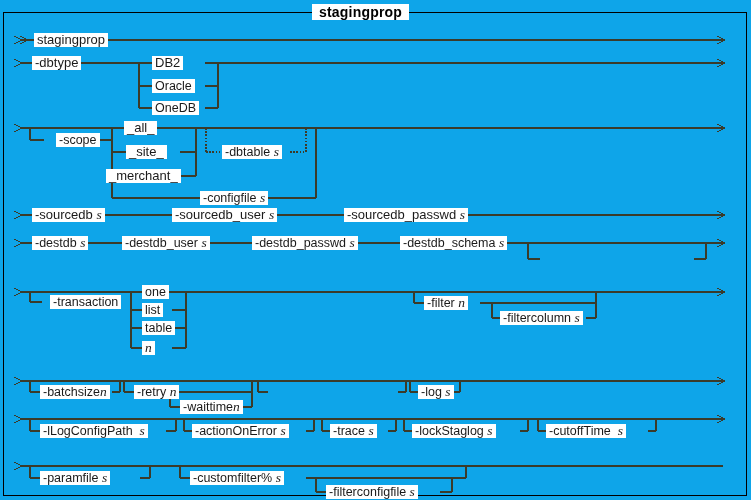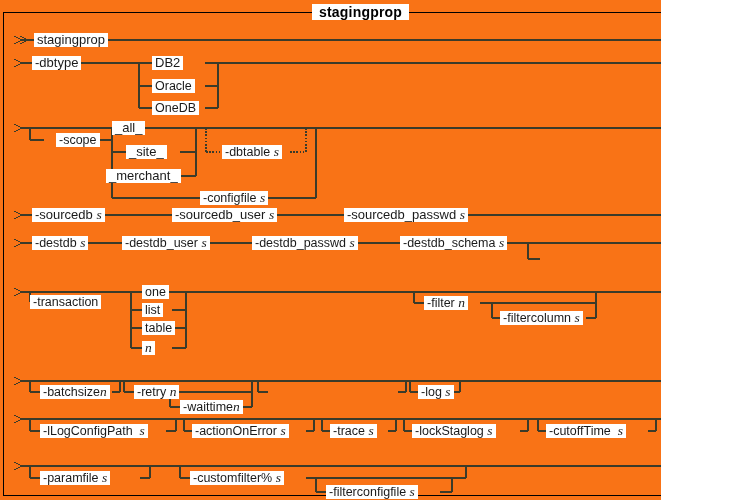--- a/index.html
+++ b/index.html
@@ -1,19 +1,19 @@
 <!DOCTYPE html>
 <html><head>
 <meta charset="utf-8">
 <style>
   html,body{margin:0;padding:0;background:#ffffff;}
   #page{
     position:relative;
-    width:661px;height:500px;
-    background:#f97316;
+    width:751px;height:500px;
+    background:#0ea5e9;
     font-family:"Liberation Sans", sans-serif;
     overflow:hidden;
   }
   #frame{
     position:absolute;left:3px;top:12px;
     width:744px;height:484px;
     border:1px solid #000;
     box-sizing:border-box;
   }
   #title{
@@ -232,36 +232,36 @@
   </svg>
 
   <div class="lbl" style="left:34px;top:40px;"><span>stagingprop</span></div>
 
   <div class="lbl" style="left:32px;top:63px;"><span>-dbtype</span></div>
   <div class="lbl" style="left:152px;top:63px;"><span>DB2</span></div>
   <div class="lbl sm" style="left:152px;top:86px;"><span>Oracle</span></div>
   <div class="lbl sm" style="left:152px;top:108px;"><span>OneDB</span></div>
 
   <div class="lbl sm" style="left:44px;top:140px;margin-left:12px;"><span>-scope</span></div>
-  <div class="lbl" style="left:112px;top:128px;"><span>_all_</span></div>
+  <div class="lbl" style="left:124px;top:128px;"><span>_all_</span></div>
   <div class="lbl" style="left:126px;top:152px;"><span>_site_</span></div>
   <div class="lbl" style="left:106px;top:176px;"><span>_merchant_</span></div>
   <div class="lbl sm" style="left:222px;top:152px;"><span>-dbtable</span> <span class="var">s</span></div>
   <div class="lbl sm" style="left:200px;top:198px;"><span>-configfile</span> <span class="var">s</span></div>
 
   <div class="lbl" style="left:32px;top:215px;"><span>-sourcedb</span> <span class="var">s</span></div>
   <div class="lbl" style="left:172px;top:215px;"><span>-sourcedb_user</span> <span class="var">s</span></div>
   <div class="lbl" style="left:344px;top:215px;"><span>-sourcedb_passwd</span> <span class="var">s</span></div>
 
   <div class="lbl sm" style="left:32px;top:243px;"><span>-destdb</span> <span class="var">s</span></div>
   <div class="lbl sm" style="left:122px;top:243px;"><span>-destdb_user</span> <span class="var">s</span></div>
   <div class="lbl sm" style="left:252px;top:243px;"><span>-destdb_passwd</span> <span class="var">s</span></div>
   <div class="lbl sm" style="left:400px;top:243px;"><span>-destdb_schema</span> <span class="var">s</span></div>
 
-  <div class="lbl sm" style="left:30px;top:302px;"><span>-transaction</span></div>
+  <div class="lbl sm" style="left:50px;top:302px;"><span>-transaction</span></div>
   <div class="lbl sm" style="left:142px;top:292px;"><span>one</span></div>
   <div class="lbl sm" style="left:142px;top:310px;"><span>list</span></div>
   <div class="lbl sm" style="left:142px;top:328px;"><span>table</span></div>
   <div class="lbl sm" style="left:142px;top:348px;"><span class="var">n</span></div>
   <div class="lbl sm" style="left:424px;top:303px;"><span>-filter</span> <span class="var">n</span></div>
   <div class="lbl sm" style="left:500px;top:318px;"><span>-filtercolumn</span> <span class="var">s</span></div>
 
   <div class="lbl sm" style="left:40px;top:392px;"><span>-batchsize</span><span class="var">n</span></div>
   <div class="lbl sm" style="left:134px;top:392px;"><span>-retry</span> <span class="var">n</span></div>
   <div class="lbl sm" style="left:180px;top:407px;"><span>-waittime</span><span class="var">n</span></div>

